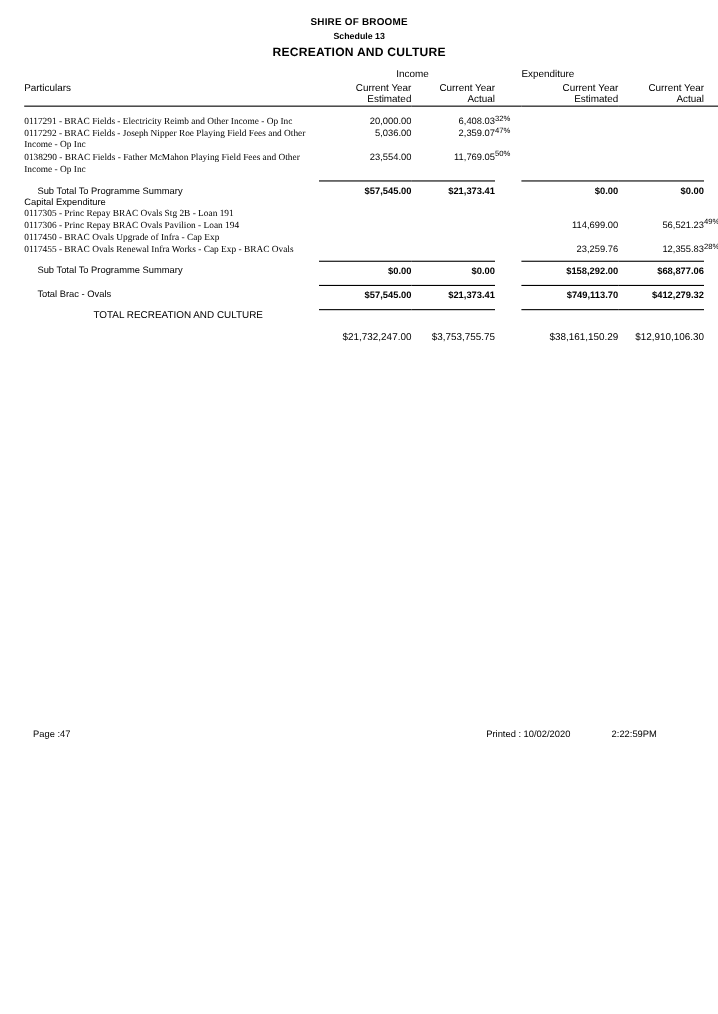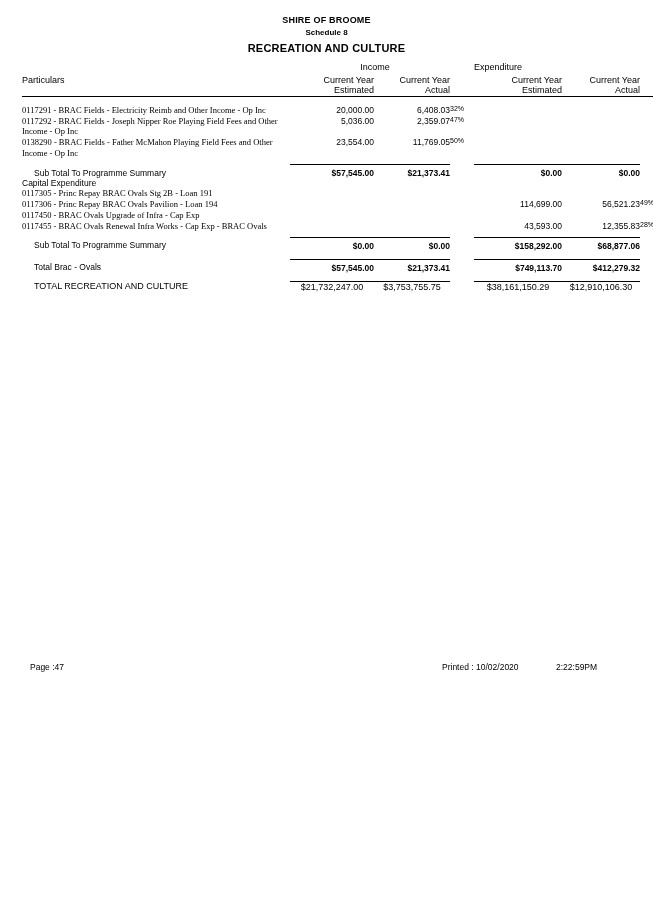--- a/index.html
+++ b/index.html
@@ -157,22 +157,21 @@
   }
   .topline .pct { border-top: none; }
   .bold-row td { font-weight: bold; }
   .grand-row td {
     font-weight: bold;
     font-size: 9px;
     padding-top: 4px;
   }
   .grand-rule td.num {
     border-top: 1.1px solid #000;
-    padding-top: 0;
-    text-align: center;
+    padding-top: 19px;
   }
   
   .footer {
     position: absolute;
     left: 22px;
     right: 22px;
     bottom: 48px;
     font-size: 8.5px;
   }
   .footer .page-no {
@@ -191,21 +190,21 @@
     top: 0;
   }
 </style>
 </head>
 <body>
 
 <div class="page">
 
   <div class="doc-header">
     <div class="org-name">SHIRE OF BROOME</div>
-    <div class="schedule-line">Schedule 8</div>
+    <div class="schedule-line">Schedule 13</div>
     <div class="doc-title">RECREATION AND CULTURE</div>
   </div>
 
   <div class="colgroups">
     <div class="colgroup-income">Income</div>
     <div class="colgroup-exp">Expenditure</div>
   </div>
 
   <table class="fin">
     <colgroup>
@@ -317,21 +316,21 @@
         <td class="pct"></td>
         <td class="num"></td>
         <td class="num"></td>
         <td class="pct"></td>
       </tr>
       <tr class="item-row">
         <td class="item-label">0117455 - BRAC Ovals Renewal  Infra Works - Cap Exp - BRAC Ovals</td>
         <td class="num"></td>
         <td class="num"></td>
         <td class="pct"></td>
-        <td class="num">43,593.00</td>
+        <td class="num">23,259.76</td>
         <td class="num">12,355.83</td>
         <td class="pct">28%</td>
       </tr>
 
       <tr class="spacer-sm">
           <td colspan="7"></td>
         </tr>
 
       <tr class="subtotal-row topline">
         <td class="lbl" style="border-top:none;padding-left:12px;">Sub Total To Programme Summary</td>
@@ -355,21 +354,21 @@
         <td class="num">$749,113.70</td>
         <td class="num">$412,279.32</td>
         <td class="pct"></td>
       </tr>
 
       <tr class="spacer-row">
           <td colspan="7"></td>
         </tr>
 
       <tr class="grand-row grand-rule">
-        <td style="padding-left:12px;">TOTAL RECREATION AND CULTURE</td>
+        <td style="padding-left:12px;text-align:center;">TOTAL RECREATION AND CULTURE</td>
         <td class="num">$21,732,247.00</td>
         <td class="num">$3,753,755.75</td>
         <td class="pct"></td>
         <td class="num">$38,161,150.29</td>
         <td class="num">$12,910,106.30</td>
         <td class="pct"></td>
       </tr>
     </tbody>
   </table>
 

